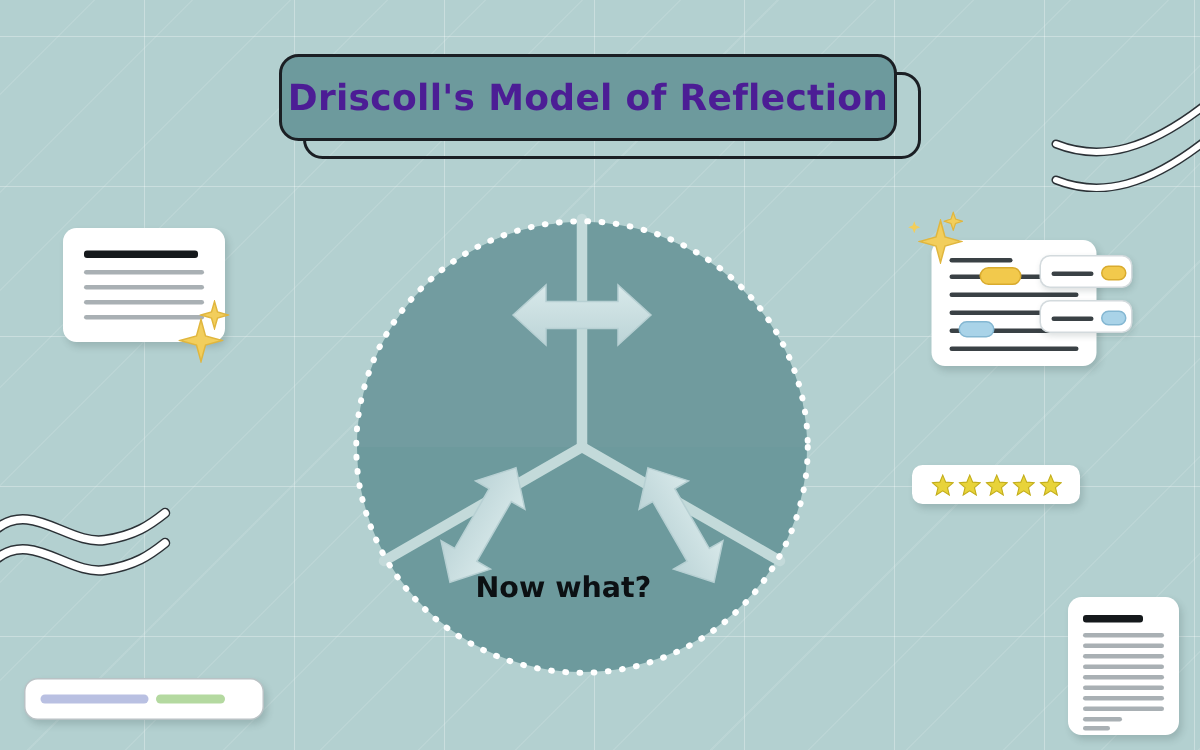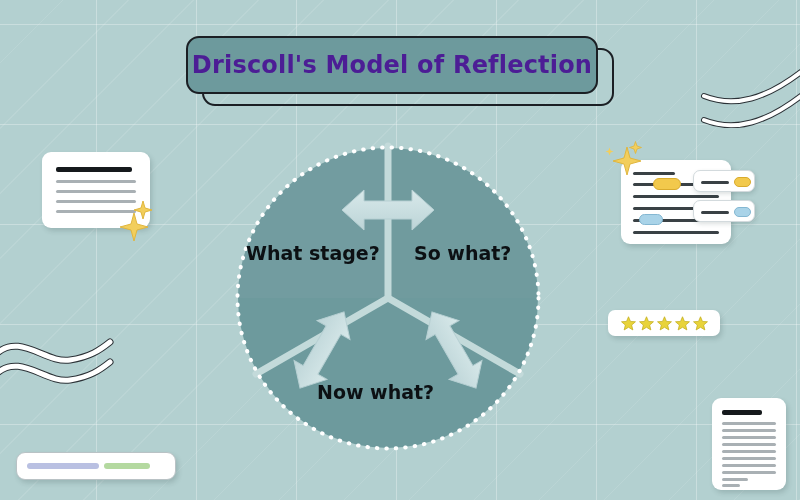--- a/index.html
+++ b/index.html
@@ -140,22 +140,20 @@
       <g transform="translate(94,212) rotate(120)">
         <path d="M-44,0 L-23,-19 L-23,-8.5 L23,-8.5 L23,-19 L44,0 L23,19 L23,8.5 L-23,8.5 L-23,19 Z"></path>
       </g>
 
       <g transform="translate(226,212) rotate(60)">
         <path d="M-44,0 L-23,-19 L-23,-8.5 L23,-8.5 L23,-19 L44,0 L23,19 L23,8.5 L-23,8.5 L-23,19 Z"></path>
       </g>
     </g>
   </svg>
 
-  <span class="sector-label" id="label-what-stage">What stage?</span>
-  <span class="sector-label" id="label-so-what">So what?</span>
   <span class="sector-label" id="label-now-what">Now what?</span>
 </div>
 
 <div class="card" id="card-topleft">
   <div class="tline head" style="left:14px; top:15px; width:76px;"></div>
   <div class="tline" style="left:14px; top:28px; width:80px;"></div>
   <div class="tline" style="left:14px; top:38px; width:80px;"></div>
   <div class="tline" style="left:14px; top:48px; width:80px;"></div>
   <div class="tline" style="left:14px; top:58px; width:80px;"></div>
 </div>

